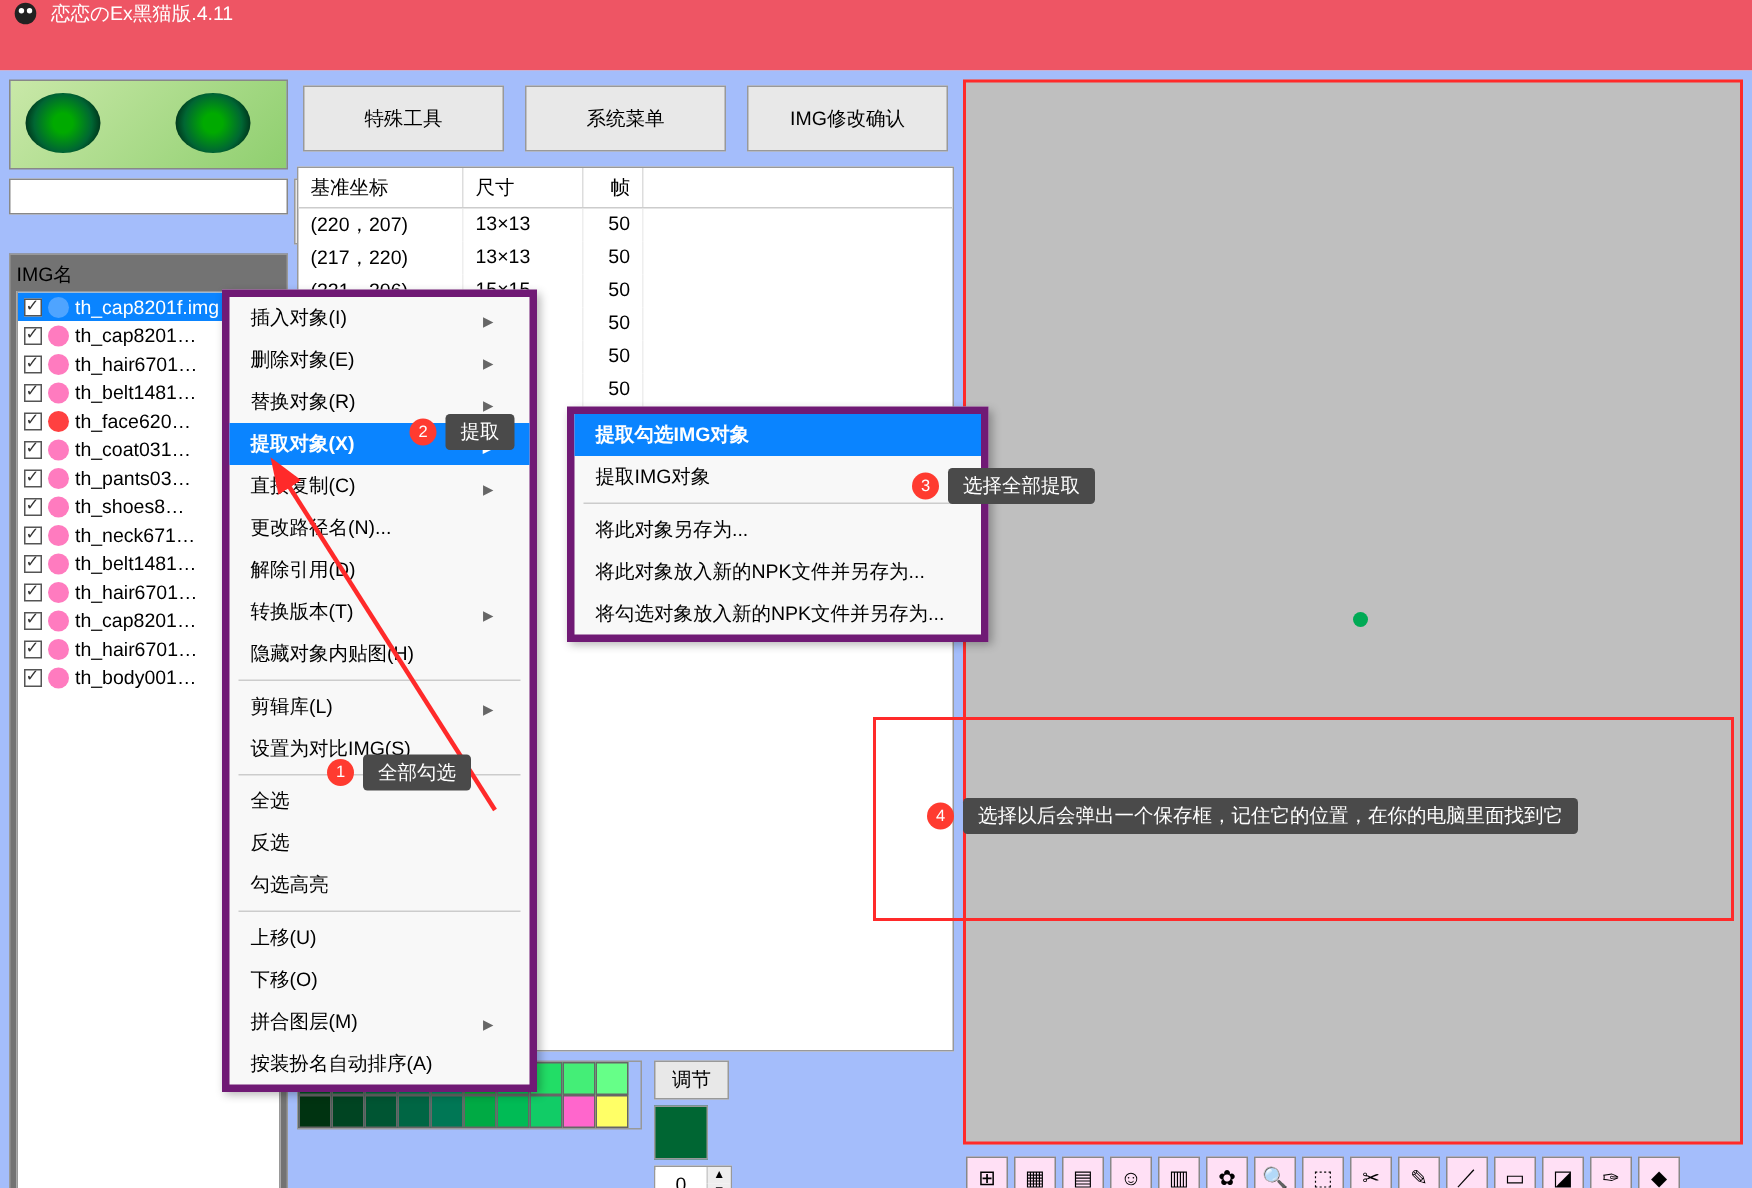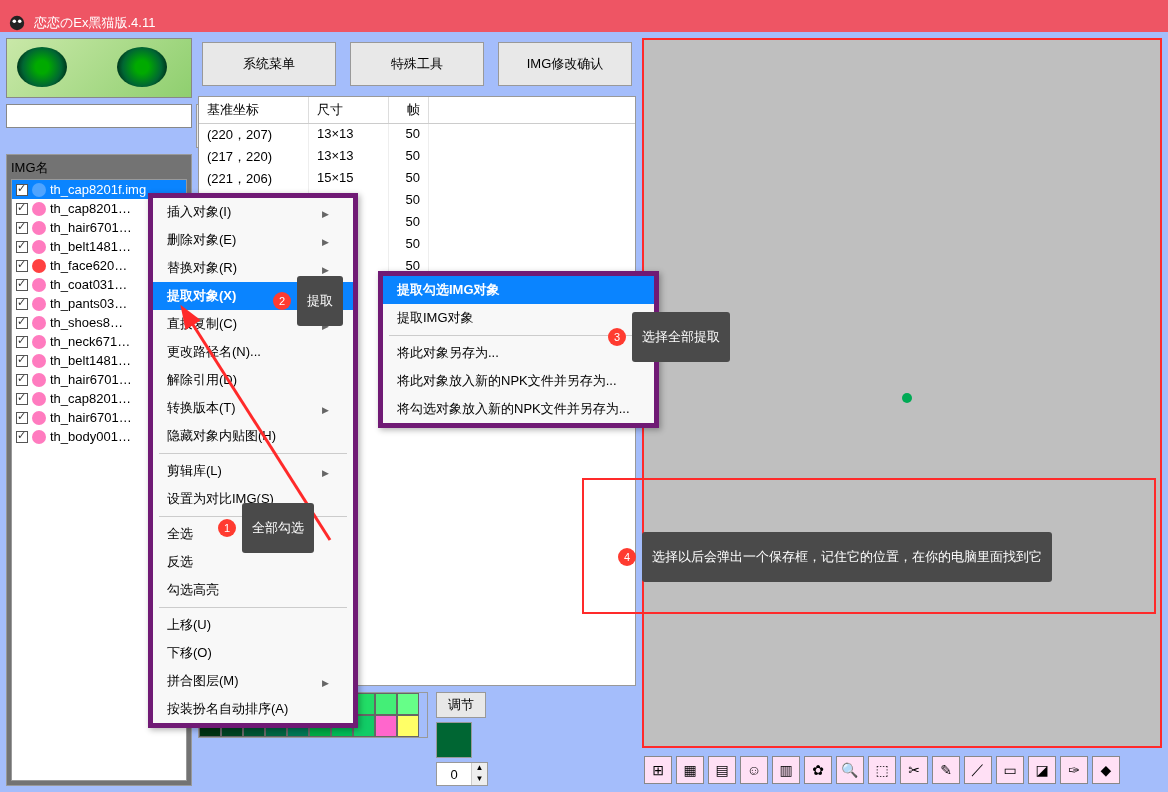--- a/index.html
+++ b/index.html
@@ -1,17 +1,17 @@
 <!DOCTYPE html>
 <html><head>
 <meta charset="utf-8">
 <style>
   * { box-sizing: border-box; margin: 0; padding: 0; font-family: "Microsoft YaHei", sans-serif; font-size: 13px; }
   body { background: #f0f0f0; width: 1168px; height: 792px; position: relative; overflow: hidden; }
-  .titlebar { height: 32px; background: #EE5564; color: #fff; display: flex; align-items: flex-end; padding: 0 8px; }
+  .titlebar { height: 47px; background: #EE5564; color: #fff; display: flex; align-items: flex-start; padding: 0 8px; }
   .titlebar .icon { width: 18px; height: 18px; margin-right: 8px; display:inline-block;}
   .main { display: flex; height: calc(100% - 32px); background: #a4bdfb; padding: 6px; gap: 6px; }
   .left-col { width: 186px; display: flex; flex-direction: column; gap: 6px; }
   .avatar-box { width: 186px; height: 60px; background: linear-gradient(135deg,#c9e8a8,#8fcf6f); border:1px solid #888; position:relative; overflow:hidden;}
   .eye{position:absolute;width:50px;height:40px;background:radial-gradient(circle,#0a0 20%,#063 60%,#000 100%);border-radius:50%;top:8px;}
   .eye.l{left:10px}.eye.r{left:110px}
   .search-row { display: flex; gap: 4px; }
   .search-row input { flex: 1; height: 24px; border: 1px solid #888; padding: 2px 4px; background:#fff;}
   .btn { background: #e8e8e8; border: 1px solid #999; padding: 3px 10px; cursor: pointer; }
   .panel { background: #737373; border: 1px solid #999; padding: 4px; }
@@ -48,21 +48,21 @@
   
   .ctx { position: absolute; background: #f8f8f8; border: 5px solid #701a75; box-shadow: 2px 2px 6px rgba(0,0,0,.3); min-width: 210px; z-index: 100; }
   .ctx-item { padding: 5px 24px 5px 14px; cursor: default; display:flex; justify-content:space-between; align-items:center;}
   .ctx-item.hl { background: #0a84ff; color: #fff; font-weight: bold; }
   .ctx-sep { height: 1px; background: #ccc; margin: 3px 6px; }
   .sub-arrow::after{content:"▶";font-size:9px;margin-left:10px;color:#666;}
   .ctx-item.hl .sub-arrow::after{color:#fff;}
   
   .anno { position: absolute; display: flex; align-items: center; gap: 6px; z-index: 300; pointer-events:none;}
   .anno-num { width: 18px; height: 18px; border-radius: 50%; background: #ff3b30; color: #fff; display: flex; align-items: center; justify-content: center; font-size: 11px; }
-  .anno-txt { background: #4a4a4a; color: #fff; padding: 16px 10px; border-radius: 3px; font-size: 13px; }
+  .anno-txt { background: #4a4a4a; color: #fff; padding: 3px 10px; border-radius: 3px; font-size: 13px; }
   .arrow-svg{position:absolute;z-index:200;pointer-events:none;}
   .redframe{position:absolute;border:2px solid #ff2a2a;z-index:50;}
   .spinner{display:flex;align-items:center;border:1px solid #999;background:#fff;}
   .spinner input{width:34px;border:none;text-align:center;padding:2px;}
   .spinner .sbtn{width:16px;display:flex;flex-direction:column;}
   .spinner .sbtn span{height:11px;font-size:8px;text-align:center;background:#eee;border-left:1px solid #ccc;cursor:pointer;}
   .swatch{width:36px;height:36px;border:1px solid #999;background:#063;}
 </style>
 </head>
 <body>
@@ -161,22 +161,22 @@
             <span class="chk"></span>
             <span class="mini-icon ic-pink"></span>
             <span>th_body001…</span>
           </div>
         </div>
     </div>
   </div>
 
   <div class="mid-col">
     <div class="top-buttons">
+      <div class="big-btn">特殊工具</div>
       <div class="big-btn">系统菜单</div>
-      <div class="big-btn">特殊工具</div>
       <div class="big-btn">IMG修改确认</div>
     </div>
     <div class="frame-table">
       <div class="frame-header">
         <div class="c1">基准坐标</div>
         <div class="c2">尺寸</div>
         <div class="c3">帧</div>
       </div>
       <div class="frame-body" id="frame-body">
           <div class="frame-row">

